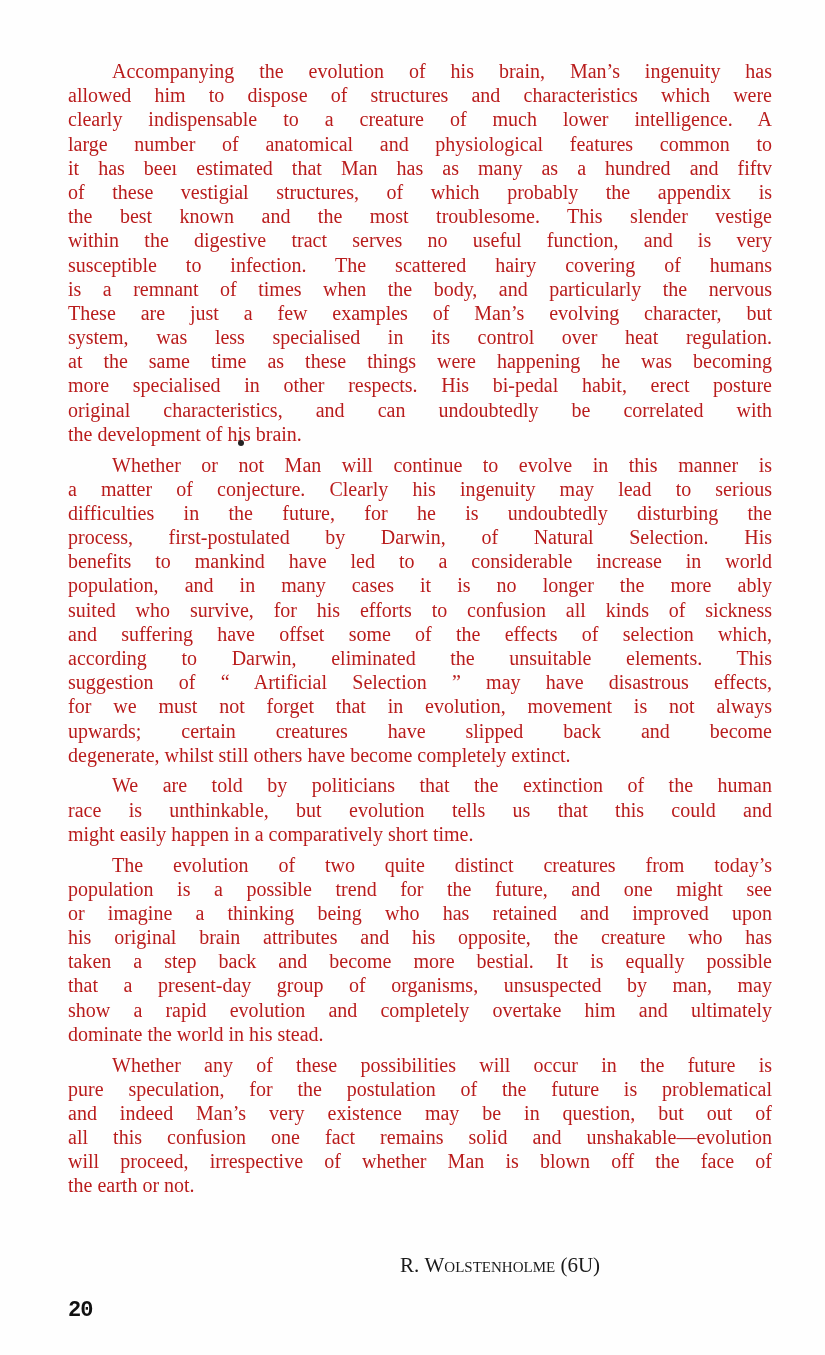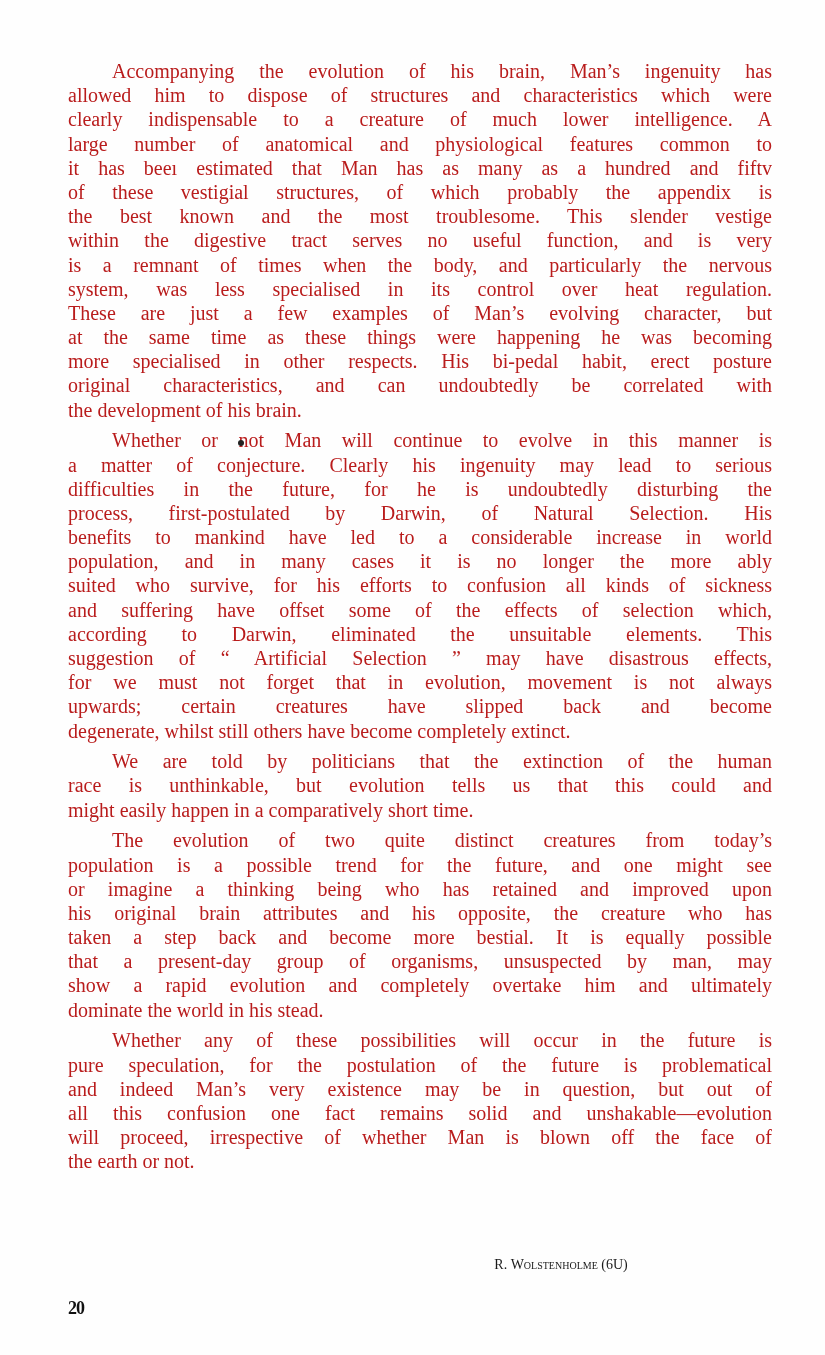--- a/index.html
+++ b/index.html
@@ -16,50 +16,51 @@
   .para { margin: 0 0 6.5px 0; }
   .line {
     display: block; white-space: nowrap;
     text-align: justify; text-align-last: justify;
     height: 24.2px; overflow: visible;
   }
   .line.last { text-align-last: left; }
   .line.first { padding-left: 44px; }
   .signature {
     position: absolute; left: 400px; top: 1253px; width: 322px;
-    text-align: center;
+    text-align: left;
     font-family: "Liberation Serif", "DejaVu Serif", serif;
-    font-size: 14px; line-height: 24px; color: #1a1a1a;
+    font-size: 21px; line-height: 24px; color: #1a1a1a;
   }
   .sc { font-variant: small-caps; }
   .page-number {
     position: absolute; left: 68px; top: 1298px;
-    font-family: Liberation Serif, serif;
-    font-size: 18px; font-weight: bold; color: #111;
+    font-family: Liberation Mono, monospace;
+    font-size: 22px; font-weight: bold; color: #111;
     letter-spacing: -1px;
   }
   .speck { position: absolute; border-radius: 50%; background: #222; }
 </style>
 </head>
 <body>
 
 <div class="page">
   <div class="text-block" id="article-body">
       <div class="para">
         <span class="line first">Accompanying the evolution of his brain, Man’s ingenuity has</span>
         <span class="line">allowed him to dispose of structures and characteristics which were</span>
         <span class="line">clearly indispensable to a creature of much lower intelligence.  A</span>
         <span class="line">large number of anatomical and physiological features common to</span>
         <span class="line">it has beeı estimated that Man has as many as a hundred and fiftv</span>
         <span class="line">of these vestigial structures, of which probably the appendix is</span>
         <span class="line">the best known and the most troublesome.  This slender vestige</span>
         <span class="line">within the digestive tract serves no useful function, and is very</span>
+        <span class="line">susceptible to infection.  The scattered hairy covering of humans</span>
         <span class="line">is a remnant of times when the body, and particularly the nervous</span>
+        <span class="line">These are just a few examples of Man’s evolving character, but</span>
         <span class="line">system, was less specialised in its control over heat regulation.</span>
-        <span class="line">These are just a few examples of Man’s evolving character, but</span>
         <span class="line">at the same time as these things were happening he was becoming</span>
         <span class="line">more specialised in other respects.  His bi-pedal habit, erect posture</span>
         <span class="line">original characteristics, and can undoubtedly be correlated with</span>
         <span class="line last">the development of his brain.</span>
       </div>
       <div class="para">
         <span class="line first">Whether or not Man will continue to evolve in this manner is</span>
         <span class="line">a matter of conjecture.  Clearly his ingenuity may lead to serious</span>
         <span class="line">difficulties in the future, for he is undoubtedly disturbing the</span>
         <span class="line">process, first-postulated by Darwin, of Natural Selection.  His</span>

